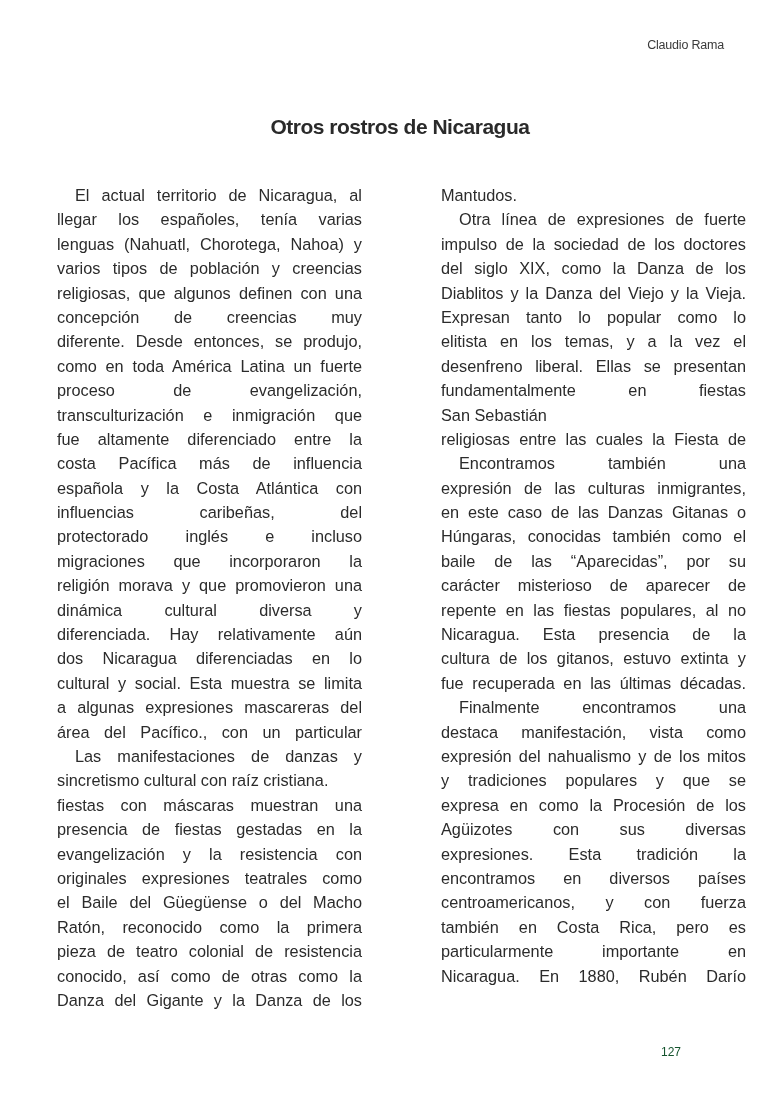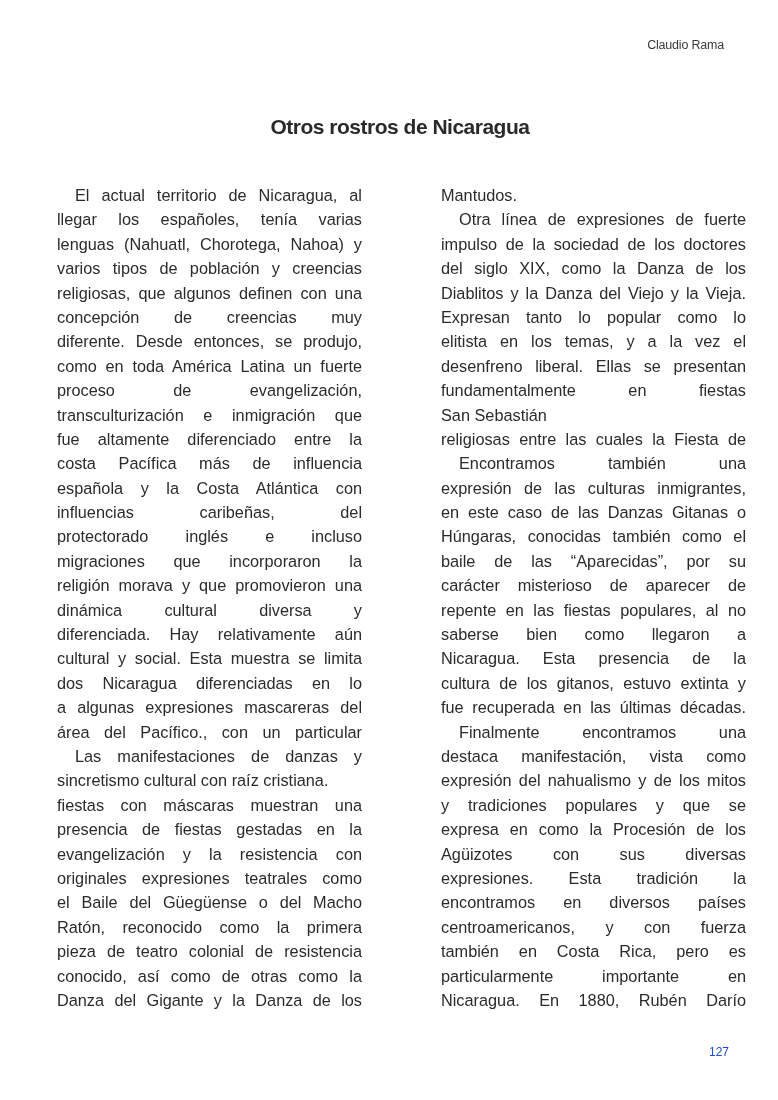--- a/index.html
+++ b/index.html
@@ -22,22 +22,22 @@
   .col.left { left: 57px; }
   .col.right { left: 417px; margin-left: 24px; }
   .line {
     height: 24.4px; line-height: 24.4px; font-size: 16.3px;
     white-space: nowrap; text-align: justify; text-align-last: justify;
     color: #2b2b2b;
   }
   .line.indent { padding-left: 18px; }
   .line.last { text-align-last: left; }
   .page-number {
-    position: absolute; top: 1045px; left: 709px;
-    font-size: 12px; color: #1d4ed8;
+    position: absolute; top: 1045px; left: 661px;
+    font-size: 12px; color: #14532d;
   }
 </style>
 </head>
 <body>
 
 <div class="running-head">Claudio Rama</div>
 <h1 class="title" style="margin:11px;">Otros rostros de Nicaragua</h1>
 
 <div class="col left" id="col-left">
     <div class="line indent">El actual territorio de Nicaragua, al</div>
@@ -52,22 +52,22 @@
     <div class="line">transculturización e inmigración que</div>
     <div class="line">fue altamente diferenciado entre la</div>
     <div class="line">costa Pacífica más de influencia</div>
     <div class="line">española y la Costa Atlántica con</div>
     <div class="line">influencias caribeñas, del</div>
     <div class="line">protectorado inglés e incluso</div>
     <div class="line">migraciones que incorporaron la</div>
     <div class="line">religión morava y que promovieron una</div>
     <div class="line">dinámica cultural diversa y</div>
     <div class="line">diferenciada. Hay relativamente aún</div>
+    <div class="line">dos Nicaragua diferenciadas en lo</div>
     <div class="line">cultural y social. Esta muestra se limita</div>
-    <div class="line">dos Nicaragua diferenciadas en lo</div>
     <div class="line">a algunas expresiones mascareras del</div>
     <div class="line">área del Pacífico., con un particular</div>
     <div class="line indent">Las manifestaciones de danzas y</div>
     <div class="line last">sincretismo cultural con raíz cristiana.</div>
     <div class="line">fiestas con máscaras muestran una</div>
     <div class="line">presencia de fiestas gestadas en la</div>
     <div class="line">evangelización y la resistencia con</div>
     <div class="line">originales expresiones teatrales como</div>
     <div class="line">el Baile del Güegüense o del Macho</div>
     <div class="line">Ratón, reconocido como la primera</div>
@@ -87,21 +87,20 @@
     <div class="line">fundamentalmente en fiestas</div>
     <div class="line last">San Sebastián</div>
     <div class="line">religiosas entre las cuales la Fiesta de</div>
     <div class="line indent">Encontramos también una</div>
     <div class="line">expresión de las culturas inmigrantes,</div>
     <div class="line">en este caso de las Danzas Gitanas o</div>
     <div class="line">Húngaras, conocidas también como el</div>
     <div class="line">baile de las “Aparecidas”, por su</div>
     <div class="line">carácter misterioso de aparecer de</div>
     <div class="line">repente en las fiestas populares, al no</div>
-    <div class="line">saberse bien como llegaron a</div>
     <div class="line">Nicaragua. Esta presencia de la</div>
     <div class="line">cultura de los gitanos, estuvo extinta y</div>
     <div class="line">fue recuperada en las últimas décadas.</div>
     <div class="line indent">Finalmente encontramos una</div>
     <div class="line">destaca manifestación, vista como</div>
     <div class="line">expresión del nahualismo y de los mitos</div>
     <div class="line">y tradiciones populares y que se</div>
     <div class="line">expresa en como la Procesión de los</div>
     <div class="line">Agüizotes con sus diversas</div>
     <div class="line">expresiones. Esta tradición la</div>

